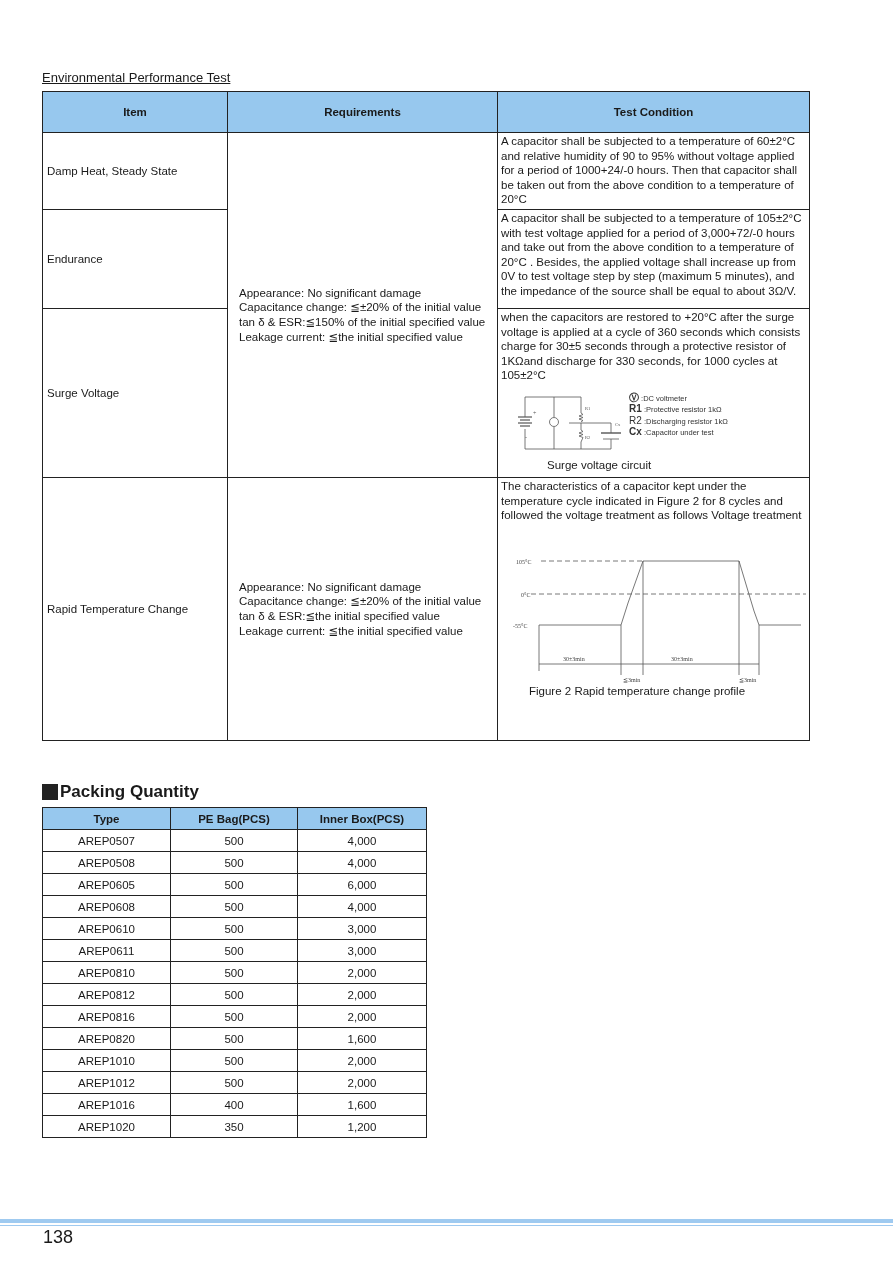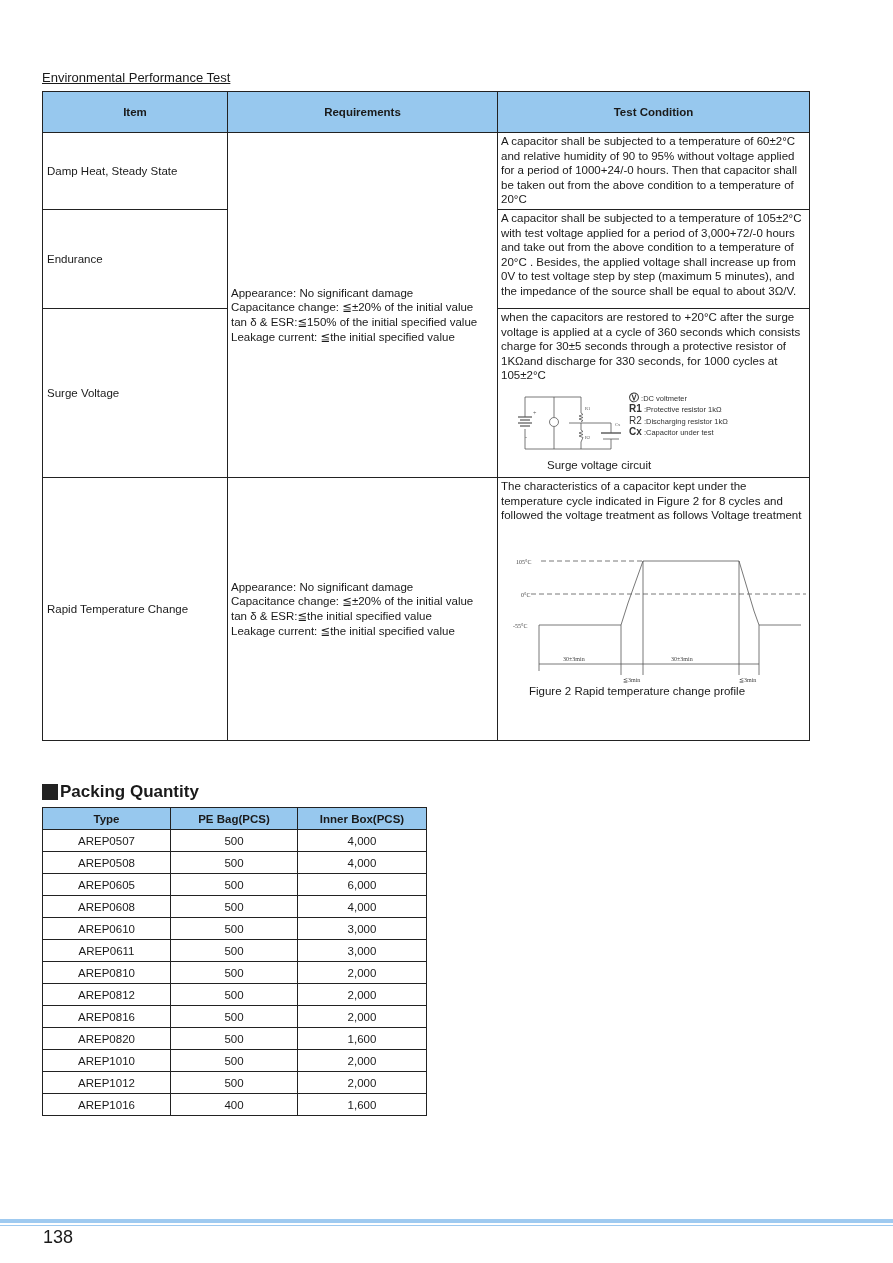--- a/index.html
+++ b/index.html
@@ -7,21 +7,21 @@
          font-family: "Liberation Sans", sans-serif; color: #1a1a1a; }
   .section-title { position: absolute; left: 42px; top: 70px; font-size: 13px;
          text-decoration: underline; }
   .env-table { position: absolute; left: 42px; top: 91px; border-collapse: collapse;
          table-layout: fixed; width: 767px; }
   .env-table th, .env-table td { border: 1px solid #222; font-size: 11.5px; line-height: 14.6px;
          vertical-align: middle; padding: 16px 4px; }
   .env-table th { background: #97c8ee; font-weight: bold; text-align: center; height: 24px; padding: 8px; }
   .env-table td.item { text-align: left; }
   .env-table td.cond { vertical-align: top; padding: 1px 3px 0 3px; }
-  .req-line { display: block; white-space: nowrap; }
+  .req-line { display: block; white-space: nowrap; margin-left: 8px; }
   .circuit { position: relative; height: 90px; }
   .caption { text-align: left; padding-left: 46px; white-space: nowrap; }
   .caption2 { padding-left: 28px; white-space: nowrap; }
   .packing-title { position: absolute; left: 42px; top: 782px; font-size: 17px; font-weight: bold;
          display: flex; align-items: center; }
   .packing-title .sq { width: 16px; height: 16px; background: #222; margin-right: 2px; }
   .pack-table { position: absolute; left: 42px; top: 807px; border-collapse: collapse;
          table-layout: fixed; width: 384px; }
   .pack-table th, .pack-table td { border: 1px solid #222; font-size: 11.5px; text-align: center;
          height: 21px; padding: 0; }
@@ -230,18 +230,23 @@
       <tr>
         <td>AREP1012</td>
         <td>500</td>
         <td>2,000</td>
       </tr>
       <tr>
         <td>AREP1016</td>
         <td>400</td>
         <td>1,600</td>
       </tr>
+      <tr>
+        <td>AREP1020</td>
+        <td>350</td>
+        <td>1,200</td>
+      </tr>
     </tbody>
 </table>
 
 <div class="footer-line1"></div>
 <div class="footer-line2"></div>
 <div class="page-num">138</div>
 
 </body></html>

